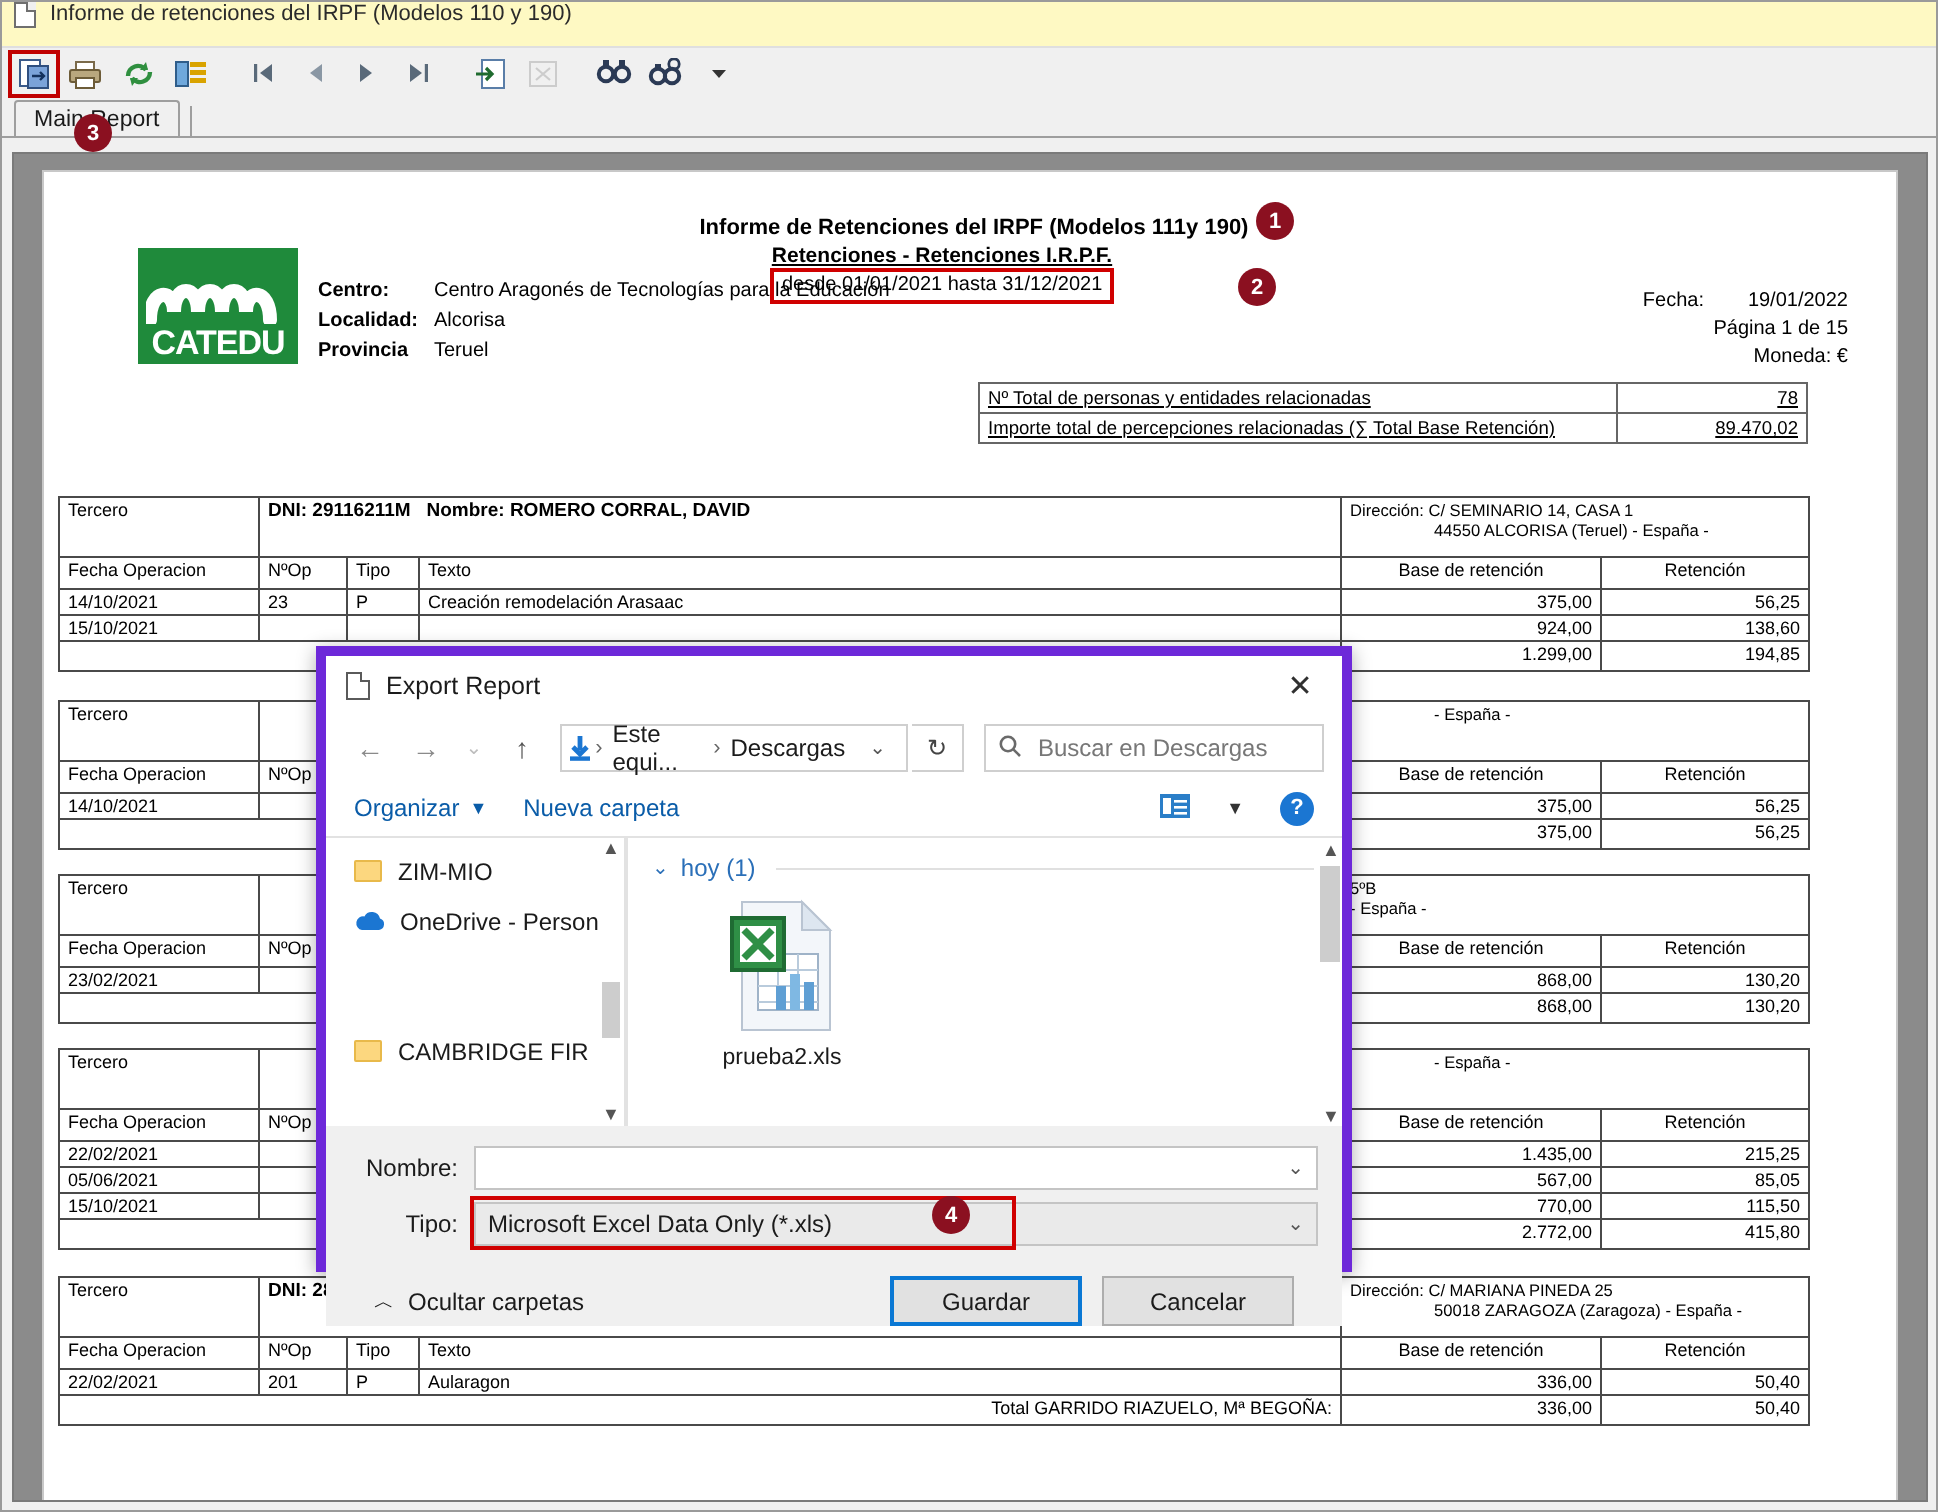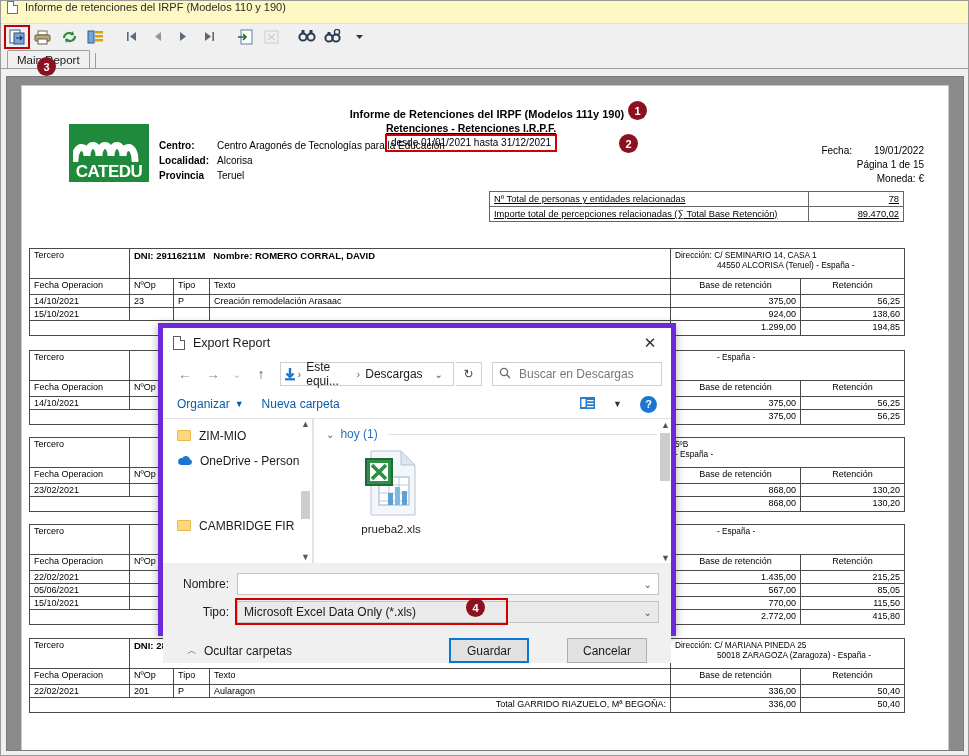--- a/index.html
+++ b/index.html
@@ -293,22 +293,22 @@
   .frow .fctl.gray { background:#eaeaea; }
   .frow .fctl .chev { margin-left:auto; color:#555; font-size:10px;}
   .tipo-wrap { position: relative; flex: 1; display:flex; }
   .tipo-hl {
     position:absolute; left:-2px; top:-3px; width: 273px; height: 27px;
     border: 2px solid #d00000; pointer-events:none;
   }
   .btns { display:flex; justify-content: flex-end; align-items:center; padding: 10px 12px 0 12px; gap: 10px; }
   .hide-folders { margin-right:auto; font-size: 12px; color:#1b1b1b; display:flex; align-items:center; gap:7px;}
   .dbtn {
-    width: 80px; height: 25px; display:flex;align-items:center;justify-content:center;
-    font-size: 12px; border:1px solid #adadad; background:#e1e1e1;margin-left:28px;
+    width: 96px; height: 25px; display:flex;align-items:center;justify-content:center;
+    font-size: 12px; border:1px solid #adadad; background:#e1e1e1;
   }
   .dbtn.primary { border:2px solid #0a78d4; background:#e1e1e1; }
 </style>
 </head>
 <body>
 
 <div id="app">
 
   <div id="titlebar">
     <span class="doc-glyph"></span>

